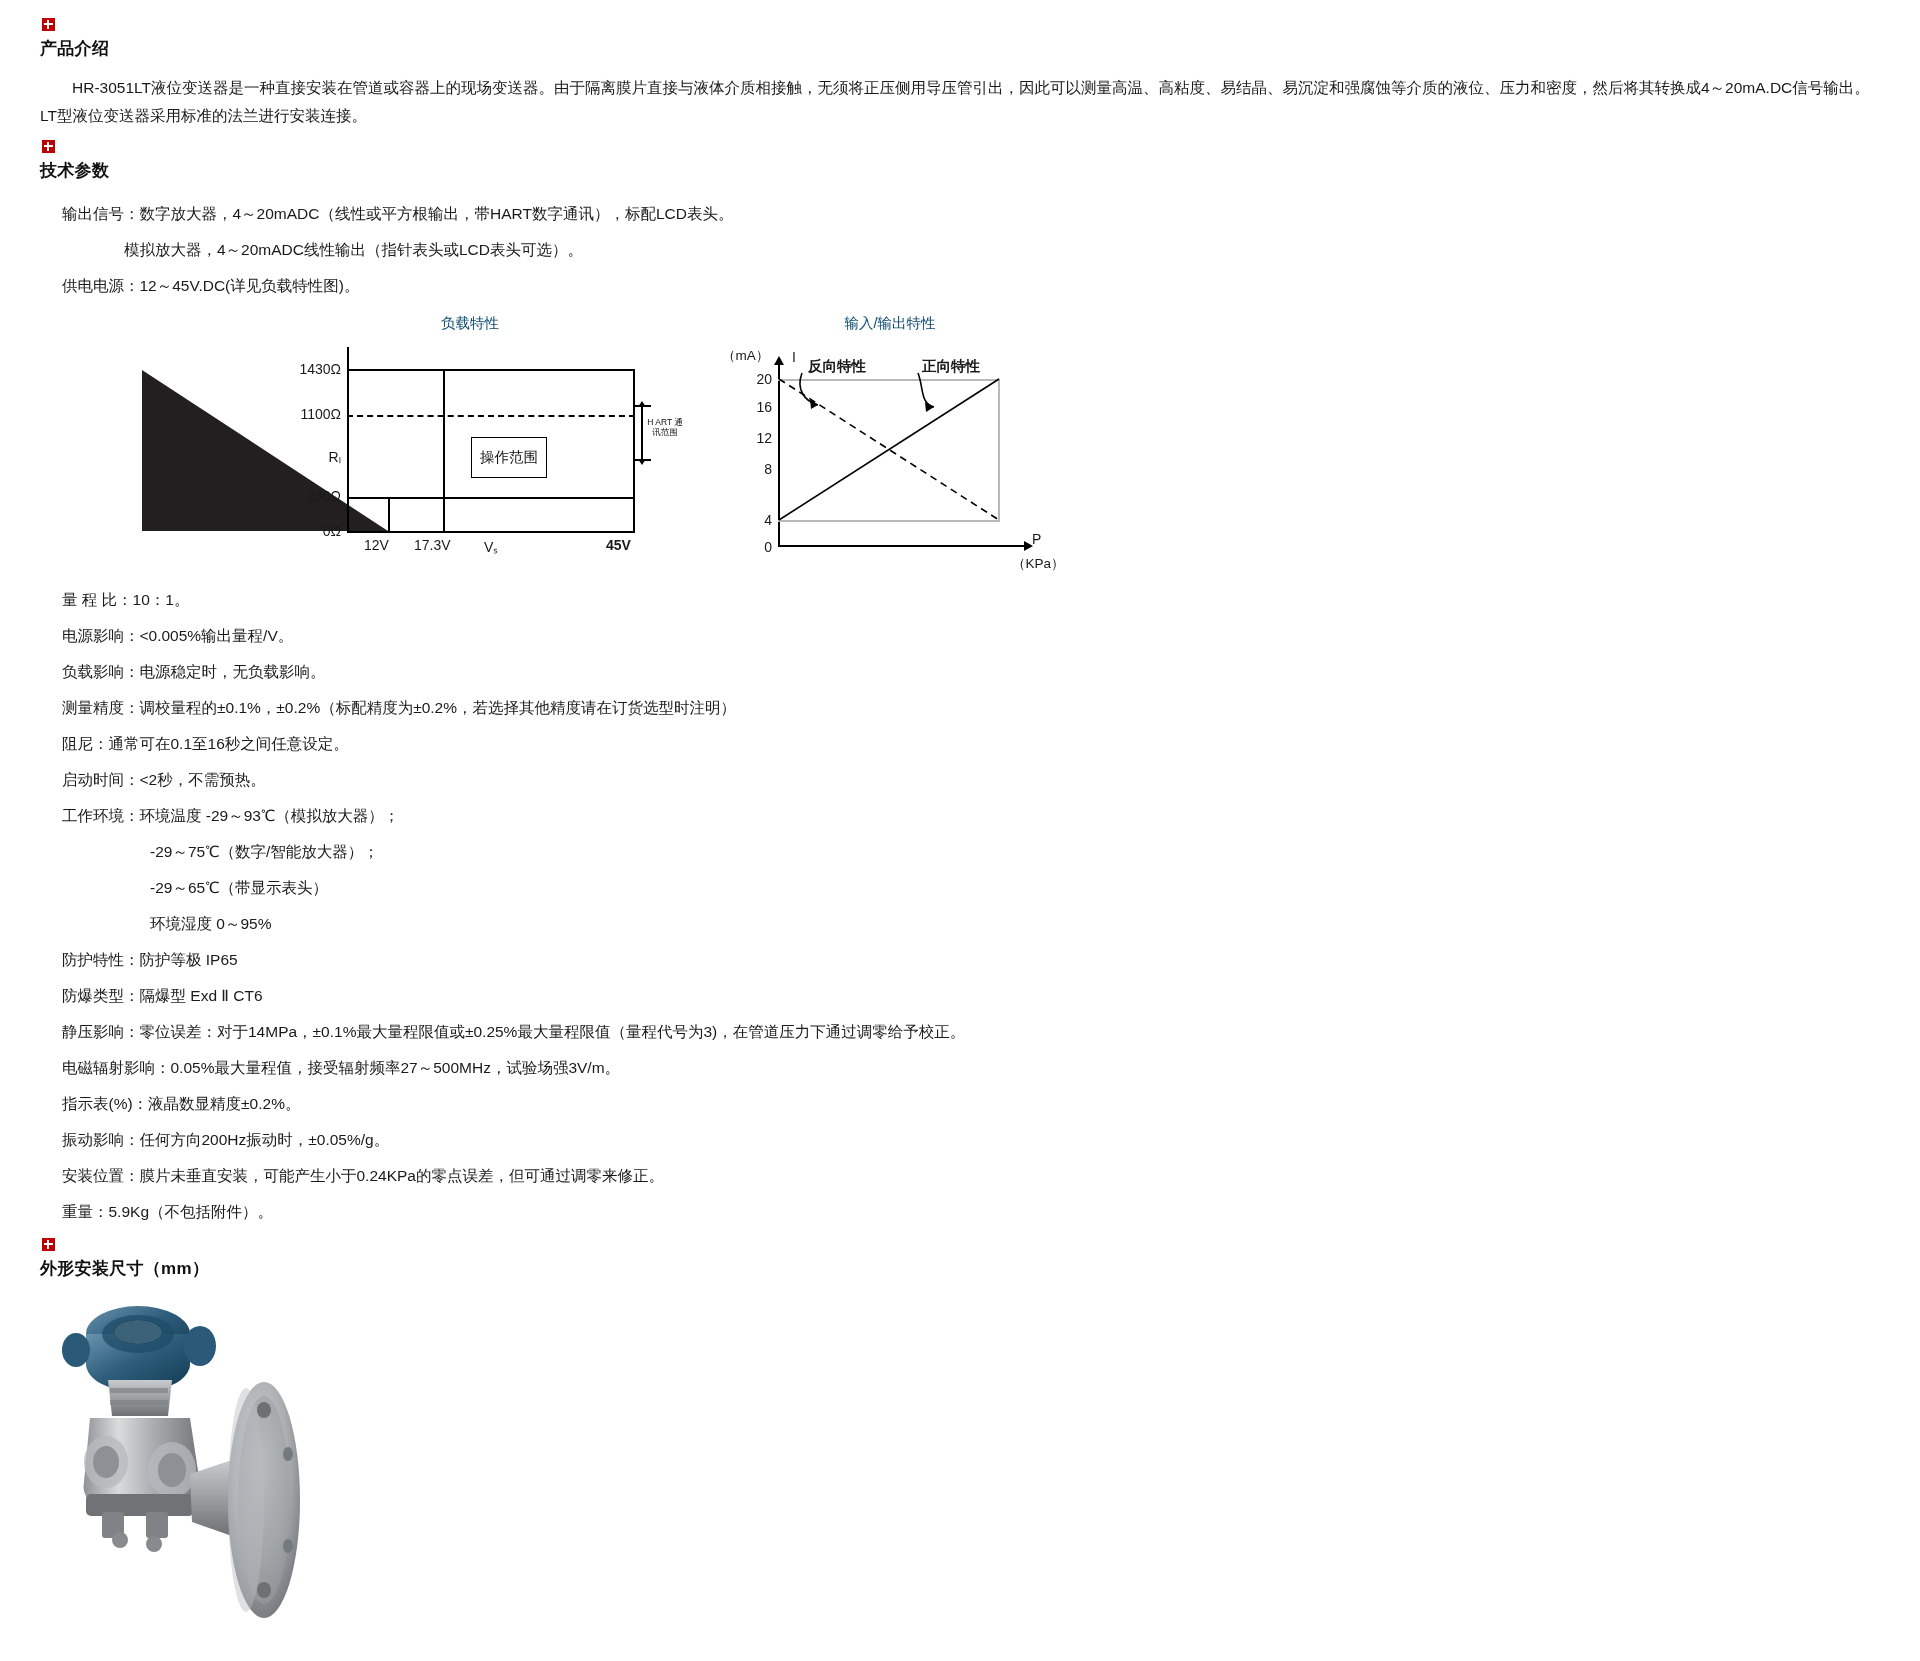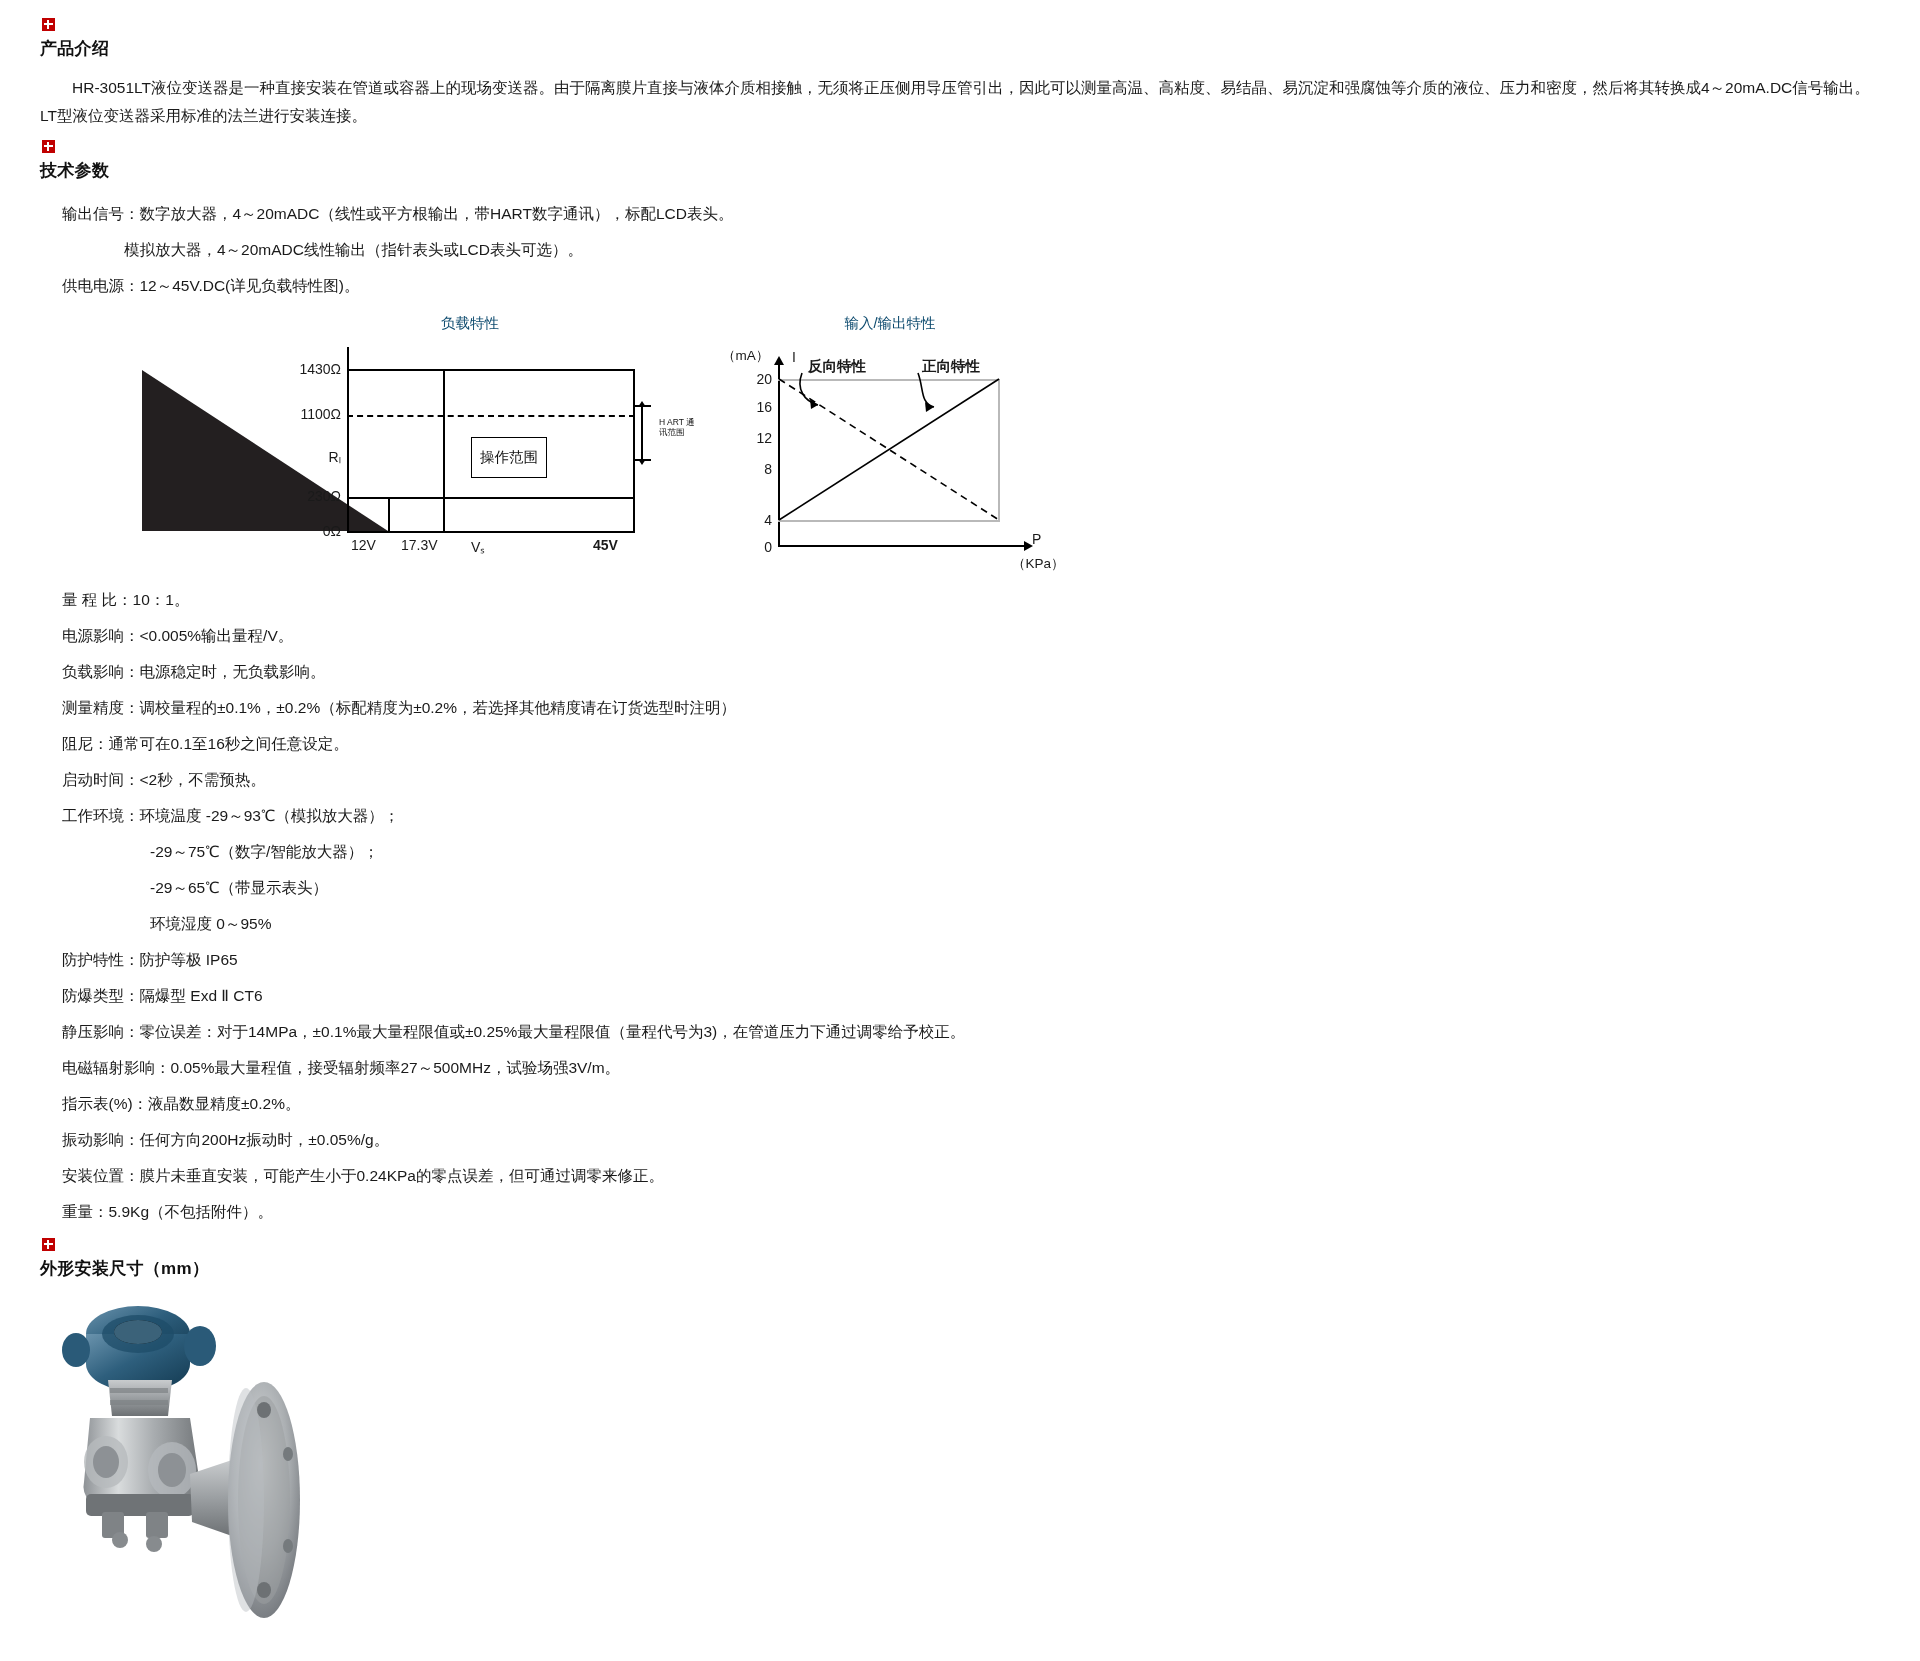--- a/index.html
+++ b/index.html
@@ -154,37 +154,39 @@
     right: 334px;
     font-size: 14px;
     white-space: nowrap;
     text-align: left;
   }
   .c1-xlab {
     position: absolute;
     font-size: 14px;
     white-space: nowrap;
     top: 190px;
+    margin-left: 13px;
   }
   .c1-box {
     position: absolute;
     left: 196px; top: 90px;
     border: 1px solid #000;
     background: #fff;
     padding: 10px 8px;
     font-size: 14.5px;
     color: #111;
   }
   .c1-hart {
     position: absolute;
-    left: 384px; top: 70px;
+    left: 372px; top: 70px;
     font-size: 8.5px;
     line-height: 10px;
     width: 36px;
     color: #111;
+    text-align: center;
   }
   .c1-hart-arrow {
     position: absolute;
     left: 366px; top: 60px;
     width: 1.5px; height: 52px;
     background: #000;
   }
   .c1-hart-arrow::before, .c1-hart-arrow::after {
     content: "";
     position: absolute;

